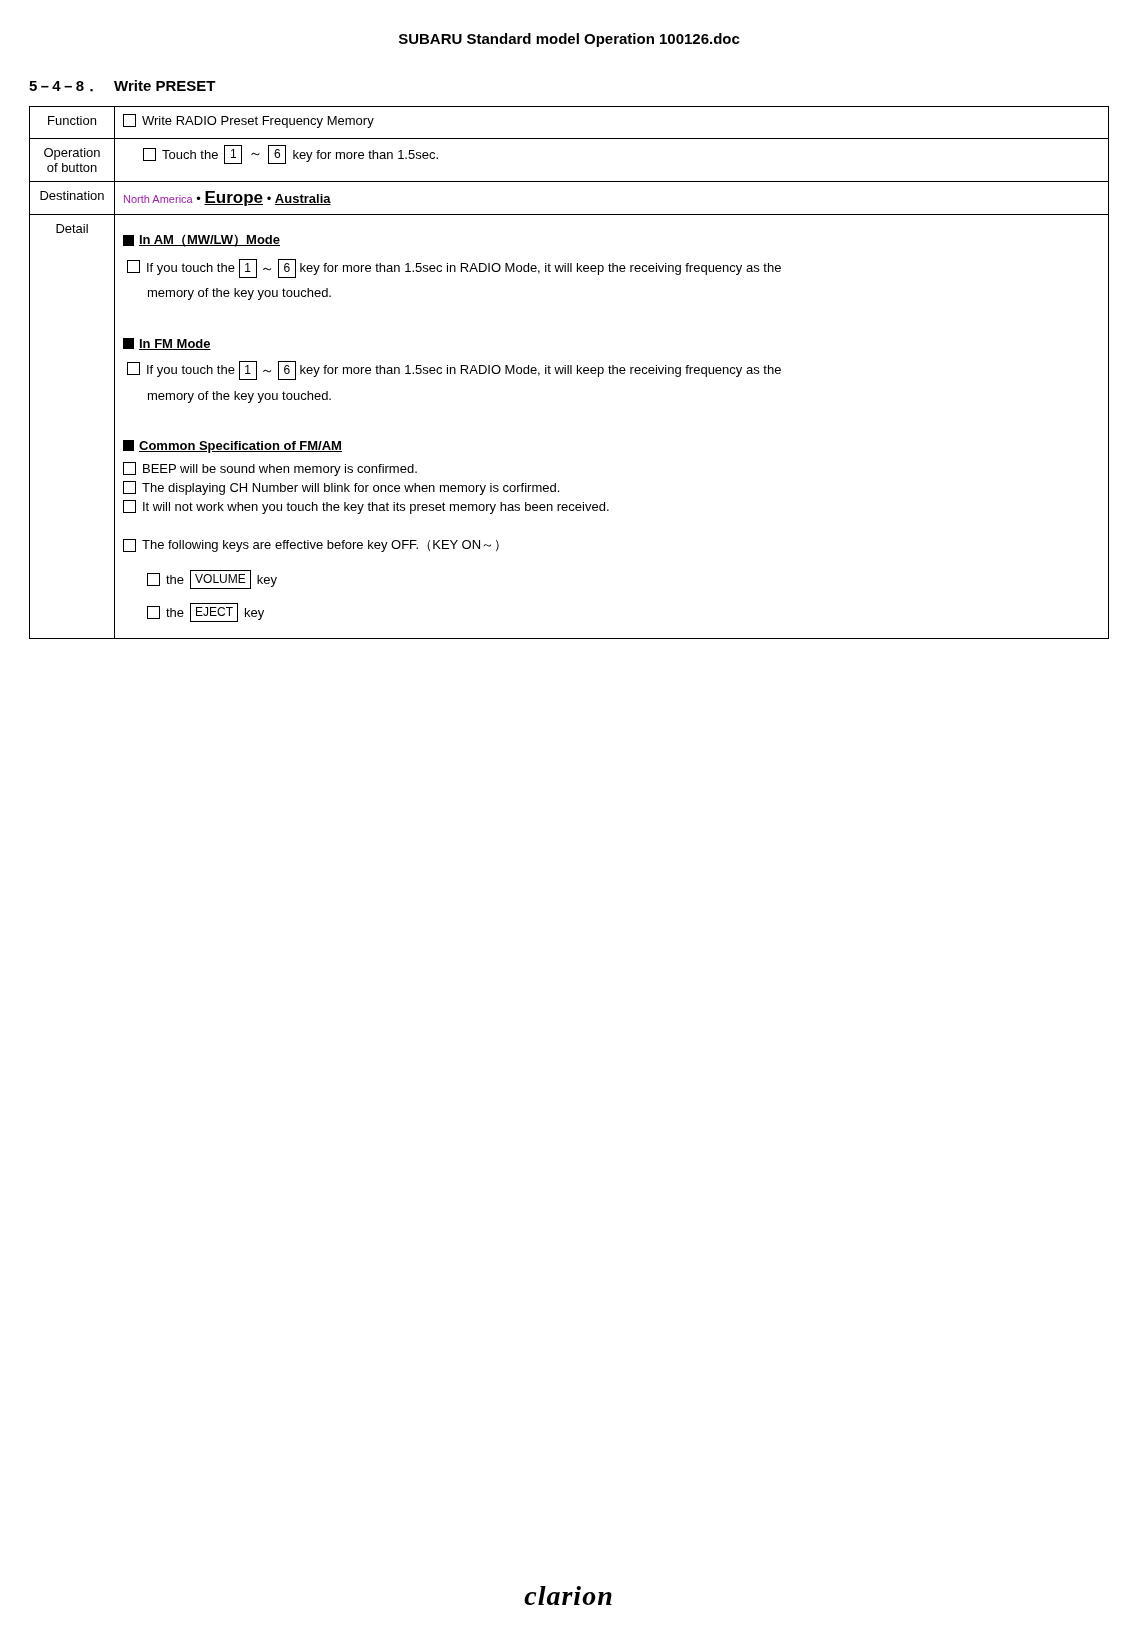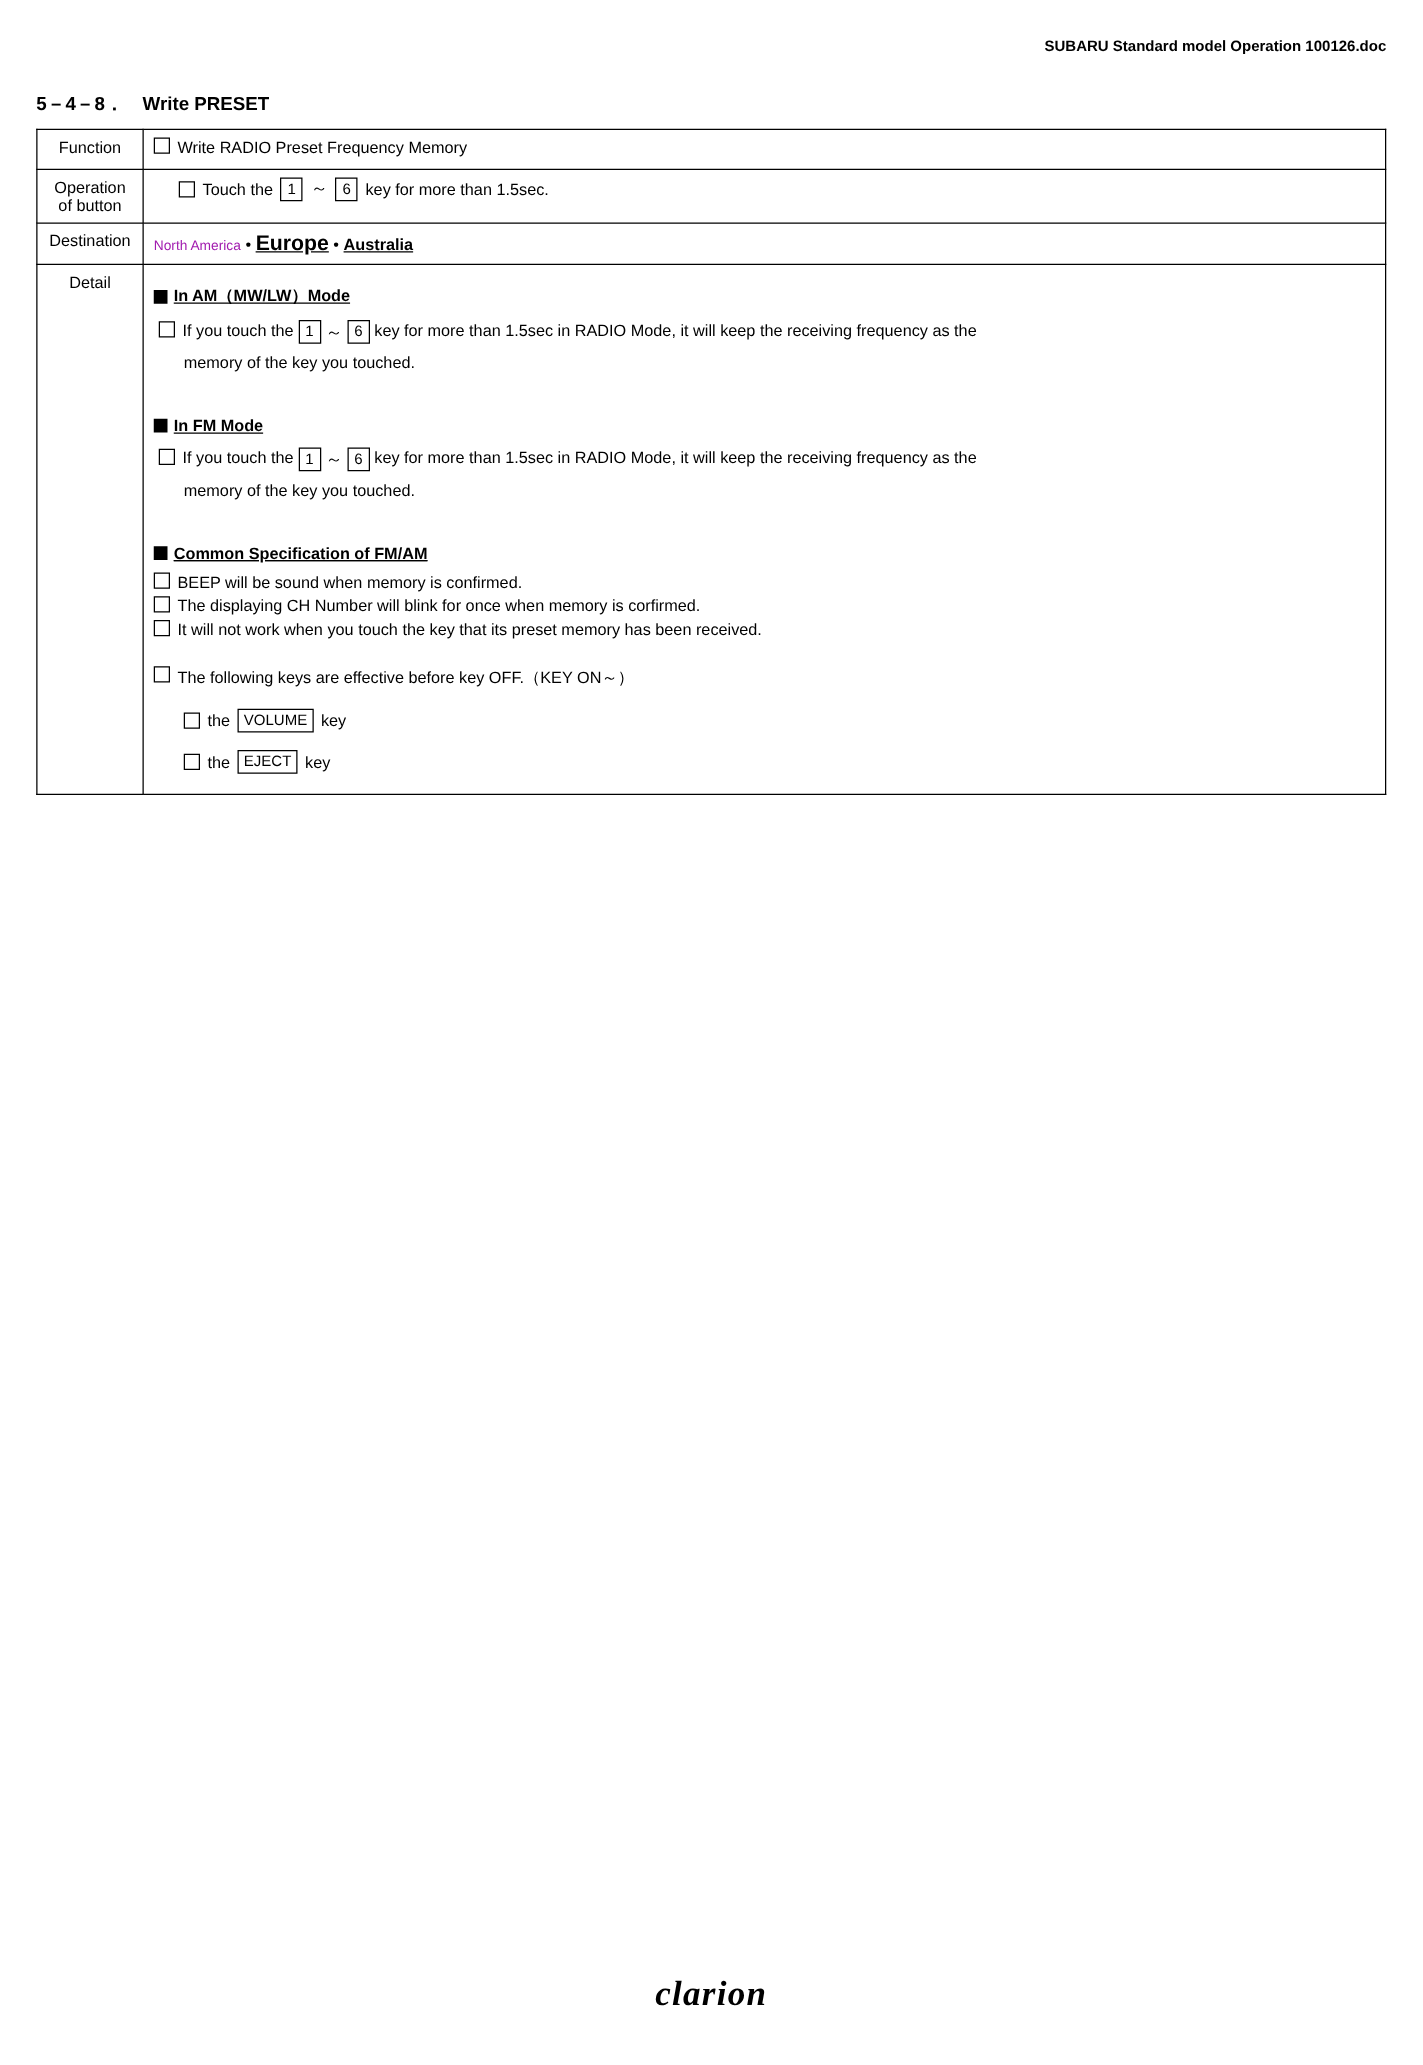--- a/index.html
+++ b/index.html
@@ -11,22 +11,22 @@
       width: 1138px;
       min-height: 1652px;
       position: relative;
     }
     .page-container {
       width: 1100px;
       margin: 0 auto;
       padding: 20px 10px;
     }
     .page-title {
-      text-align: right;
-      font-size: 12px;
+      text-align: center;
+      font-size: 15px;
       font-weight: bold;
       margin-bottom: 30px;
       margin-top: 10px;
     }
     .section-heading {
       font-size: 15px;
       font-weight: bold;
       margin-bottom: 10px;
       display: flex;
       align-items: center;
@@ -124,21 +124,21 @@
       font-weight: bold;
       font-style: italic;
       letter-spacing: 1px;
     }
     .page-number {
       font-size: 13px;
       margin-top: 4px;
     }
     .inline-checkbox-row {
       display: flex;
-      align-items: flex-start;
+      align-items: center;
       gap: 6px;
       margin-bottom: 4px;
     }
     .tilde {
       font-size: 14px;
       vertical-align: middle;
     }
   </style>
 </head>
 <body>

